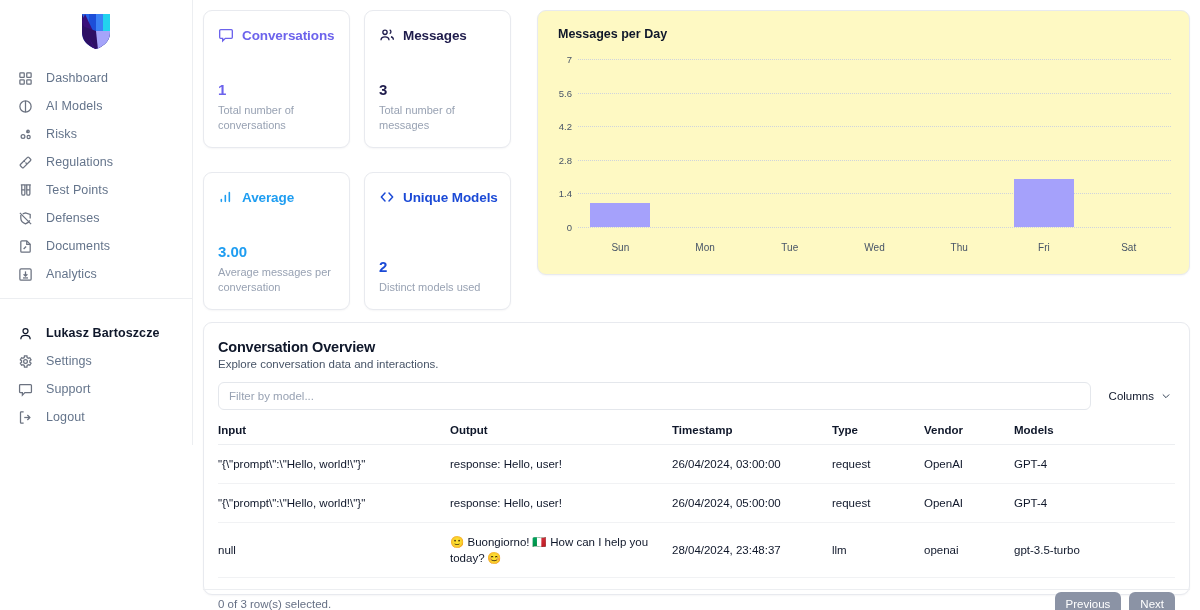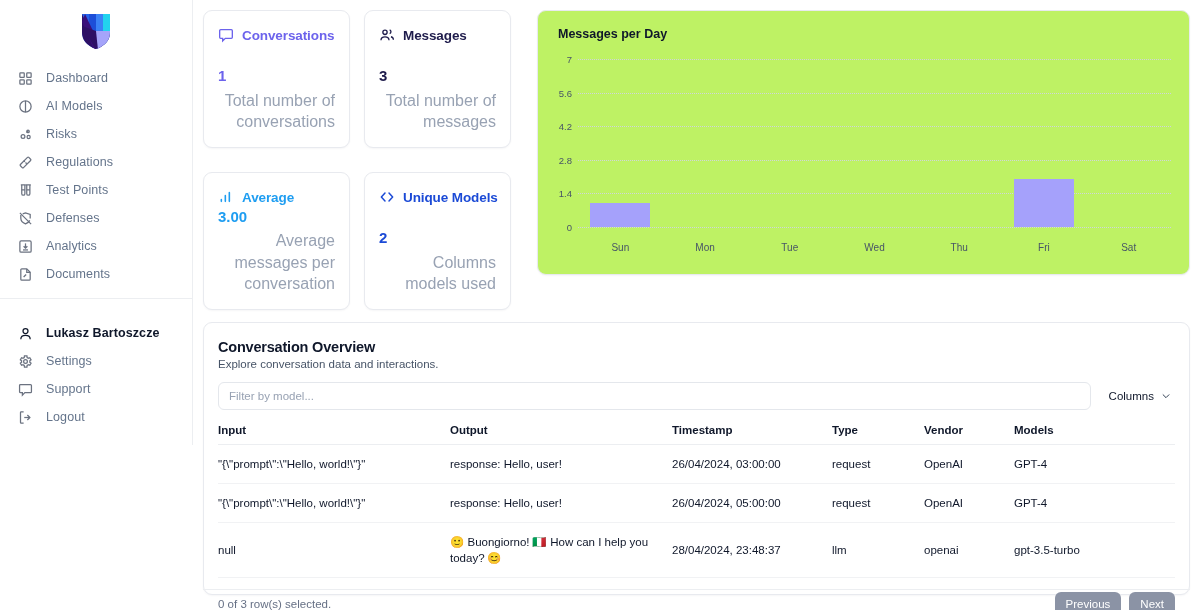--- a/index.html
+++ b/index.html
@@ -66,26 +66,26 @@
     padding: 16px 14px 14px 14px;
     display:flex; flex-direction:column;
   }
   .card.tall { height: 138px; }
   .card-head { display:flex; align-items:center; gap: 8px; }
   .card-head .chead-ico { width:16px; height:16px; flex:0 0 16px; display:block; }
   .card-head .chead-ico svg { display:block; width:16px; height:16px; }
   .card-title { font-size: 13.5px; font-weight: 700; letter-spacing: -.1px; white-space: nowrap; }
   .card-body { margin-top: auto; }
   .card-value { font-size: 15px; font-weight: 700; line-height: 1.1; }
-  .card-desc { font-size: 16px; color: #98a2b3; line-height: 1.35; margin-top: 5px; max-width: 118px; text-align: right; }
+  .card-desc { font-size: 11px; color: #98a2b3; line-height: 1.35; margin-top: 5px; max-width: 118px; }
 
   
   .chart-card {
     flex: 1 1 auto;
-    background: #bef264;
+    background: #fef9c3;
     border: 1px solid #e8eaef;
     border-radius: 9px;
     box-shadow: 0 1px 2px rgba(16,24,40,.04);
     height: 265px;
     padding: 16px 12px 8px 12px;
     position: relative;
   }
   .chart-title { font-size: 12.5px; font-weight: 700; color:#0f172a; padding-left: 8px; }
   .plot { position: relative; margin-top: 18px; height: 200px; }
   .plot-inner { position:absolute; left: 28px; right: 6px; top: 0; bottom: 32px; }
@@ -256,38 +256,38 @@
               <path d="M19.5 12 V5.5 L12 3 L7.5 4.5"></path>
               <line x1="3" y1="3" x2="21" y2="21"></line>
             </svg>
         </span>
         <span class="nav-label">Defenses</span>
       </div>
 
       <div class="nav-item">
         <span class="ico">
           <svg viewBox="0 0 24 24" fill="none" stroke="currentColor" stroke-width="2">
+              <path d="M14 3 H6 a1.5 1.5 0 0 0-1.5 1.5 v15 A1.5 1.5 0 0 0 6 21 h12 a1.5 1.5 0 0 0 1.5-1.5 V8.5 Z"></path>
+              <path d="M14 3 v5.5 h5.5"></path>
+              <path d="M9 16 l4-4"></path>
+            </svg>
+        </span>
+        <span class="nav-label">Documents</span>
+      </div>
+
+      <div class="nav-item">
+        <span class="ico">
+          <svg viewBox="0 0 24 24" fill="none" stroke="currentColor" stroke-width="2">
               <rect x="3" y="3" width="18" height="18" rx="2"></rect>
               <path d="M12 7 v7"></path>
               <path d="M9 11.5 L12 14.5 L15 11.5"></path>
               <line x1="8" y1="17.5" x2="16" y2="17.5"></line>
             </svg>
         </span>
         <span class="nav-label">Analytics</span>
-      </div>
-
-      <div class="nav-item">
-        <span class="ico">
-          <svg viewBox="0 0 24 24" fill="none" stroke="currentColor" stroke-width="2">
-              <path d="M14 3 H6 a1.5 1.5 0 0 0-1.5 1.5 v15 A1.5 1.5 0 0 0 6 21 h12 a1.5 1.5 0 0 0 1.5-1.5 V8.5 Z"></path>
-              <path d="M14 3 v5.5 h5.5"></path>
-              <path d="M9 16 l4-4"></path>
-            </svg>
-        </span>
-        <span class="nav-label">Documents</span>
       </div>
 
     </nav>
 
     <div class="nav-spacer"></div>
     <div class="sidebar-divider"></div>
 
     <div class="nav nav-bottom">
 
       <div class="nav-item">
@@ -400,21 +400,21 @@
               <span class="chead-ico">
                 <svg viewBox="0 0 24 24" fill="none" stroke="#1b4ad6" stroke-width="2.2" stroke-linecap="round" stroke-linejoin="round">
                     <polyline points="9,6 3.5,12 9,18"></polyline>
                     <polyline points="15,6 20.5,12 15,18"></polyline>
                   </svg>
               </span>
               <span class="card-title" style="color:#1b4ad6">Unique Models</span>
             </div>
             <div class="card-body">
               <div class="card-value" style="color:#1b4ad6">2</div>
-              <div class="card-desc">Columns models used</div>
+              <div class="card-desc">Distinct models used</div>
             </div>
           </div>
 
         </div>
       </div>
 
       <section class="chart-card">
         <div class="chart-title">Messages per Day</div>
         <div class="plot">
           <div class="plot-inner" id="plot-inner">

